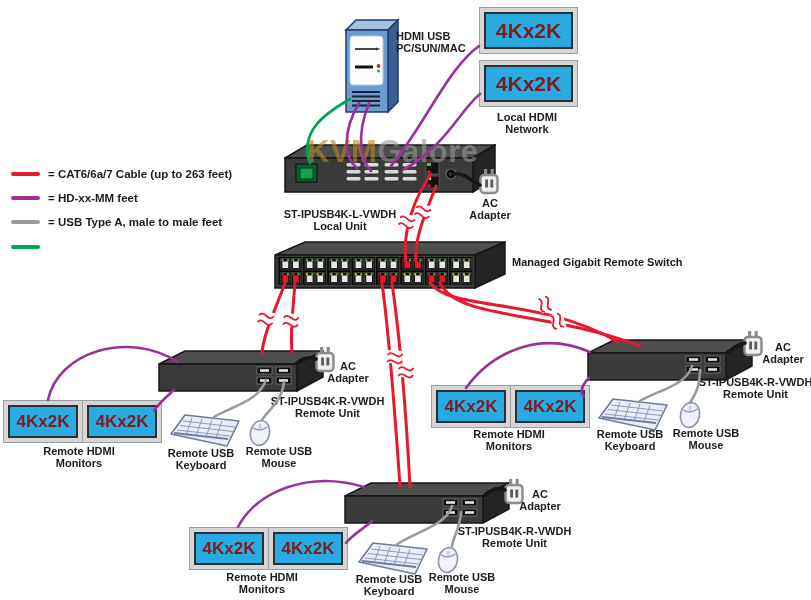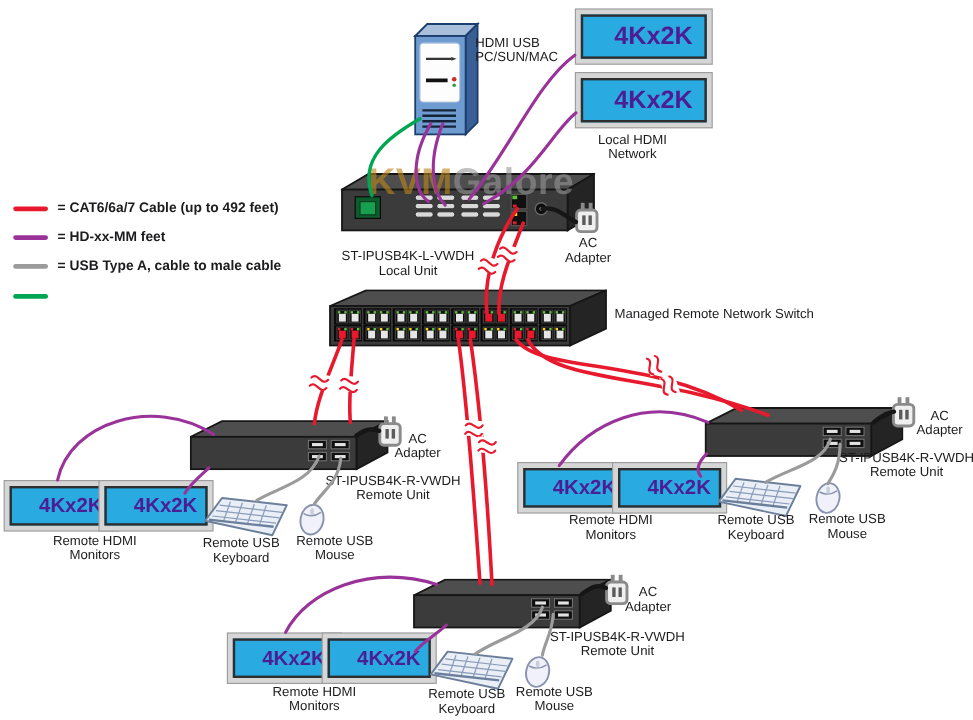--- a/index.html
+++ b/index.html
@@ -1,28 +1,28 @@
 <!DOCTYPE html>
 <html><head>
 <meta charset="utf-8">
 <style>
   html,body{margin:0;padding:0;background:#fff;}
   #stage{position:relative;width:811px;height:600px;background:#ffffff;overflow:hidden;
          font-family:"Liberation Sans","DejaVu Sans",sans-serif;}
-  .lbl{position:absolute;font-weight:normal;font-size:11px;line-height:1.12;color:#1c1c1e;
+  .lbl{position:absolute;font-weight:bold;font-size:11px;line-height:1.12;color:#1c1c1e;
        text-align:center;white-space:pre-line;z-index:6;}
   .lbl.left{text-align:left;}
   .leg-row{position:absolute;left:11px;display:flex;align-items:flex-start;z-index:6;}
   .swatch{display:inline-block;width:29px;height:4px;border-radius:2px;margin-top:5px;flex:none;}
   .leg-text{margin-left:8px;font-weight:bold;font-size:11.5px;line-height:1.22;color:#1c1c1e;white-space:pre-line;}
   .dev{position:absolute;z-index:3;}
   .mon{position:absolute;z-index:3;border:2px solid #2f2f2f;
        box-shadow:0 0 0 4px #d6d6d6,0 0 0 5px #9e9e9e;
        display:flex;align-items:center;justify-content:center;
-       font-weight:bold;color:#4c1d95;padding-left:16px;}
+       font-weight:bold;color:#7f1d1d;}
   .mon.local{width:85px;height:33px;font-size:21px;}
   .mon.remote{width:66px;height:29px;font-size:17px;}
   #watermark{position:absolute;left:307px;top:134px;z-index:5;font-weight:bold;font-size:31px;
              letter-spacing:.5px;white-space:nowrap;pointer-events:none;}
   #watermark .wm1{color:rgba(187,134,28,.62);}
   #watermark .wm2{color:rgba(150,150,150,.60);}
   #cables{position:absolute;left:0;top:0;z-index:8;pointer-events:none;}
 </style>
 </head>
 <body>
@@ -118,29 +118,29 @@
     <circle cx="167" cy="30" r="1.6" fill="#888"></circle>
   </symbol>
 </defs>
 </svg>
 
 <div id="stage">
 
   <div>
     <div class="leg-row" style="top:167px">
       <span class="swatch" style="background-color: rgb(232, 25, 44);"></span>
-      <span class="leg-text">= CAT6/6a/7 Cable (up to 492 feet)</span>
+      <span class="leg-text">= CAT6/6a/7 Cable (up to 263 feet)</span>
     </div>
     <div class="leg-row" style="top:191px">
       <span class="swatch" style="background-color: rgb(153, 51, 153);"></span>
       <span class="leg-text">= HD-xx-MM feet</span>
     </div>
     <div class="leg-row" style="top:215px">
       <span class="swatch" style="background-color: rgb(155, 155, 155);"></span>
-      <span class="leg-text">= USB Type A, cable to male cable</span>
+      <span class="leg-text">= USB Type A, male to male feet</span>
     </div>
     <div class="leg-row" style="top:240px">
       <span class="swatch" style="background-color: rgb(0, 166, 81);"></span>
     </div>
   </div>
 
   <svg class="dev" style="left:339px;top:17px" width="62" height="100">
       <use href="#sym-tower"></use>
     </svg>
   <div class="lbl left" style="left:396px;top:30px">HDMI USB
@@ -306,21 +306,21 @@
         <rect x="177.6" y="31.5" width="9" height="10.5" fill="#0c0c0c" stroke="#3d3d3d"></rect>
         <rect x="179.2" y="34.5" width="5.8" height="6.5" fill="#e6e6e6"></rect>
         <rect x="178.4" y="32.3" width="2" height="2" fill="#ffd400"></rect>
         <rect x="183.7" y="32.3" width="2" height="2" fill="#5ec437"></rect>
         <rect x="188.2" y="31.5" width="9" height="10.5" fill="#0c0c0c" stroke="#3d3d3d"></rect>
         <rect x="189.79999999999998" y="34.5" width="5.8" height="6.5" fill="#e6e6e6"></rect>
         <rect x="189" y="32.3" width="2" height="2" fill="#ffd400"></rect>
         <rect x="194.29999999999998" y="32.3" width="2" height="2" fill="#5ec437"></rect>
       </g>
   </svg>
-  <div class="lbl left" style="left:512px;top:256px">Managed Remote Network Switch</div>
+  <div class="lbl left" style="left:512px;top:256px">Managed Gigabit Remote Switch</div>
 
   <svg class="dev" style="left:158px;top:350px" width="166" height="42">
       <use href="#sym-unit"></use>
     </svg>
   <div class="lbl" style="left:250px;top:395px;width:155px">ST-IPUSB4K-R-VWDH
 Remote Unit</div>
   <svg class="dev" style="left:314px;top:346px" width="22" height="28">
       <use href="#sym-ac"></use>
     </svg>
   <div class="lbl" style="left:320px;top:360px;width:56px">AC

